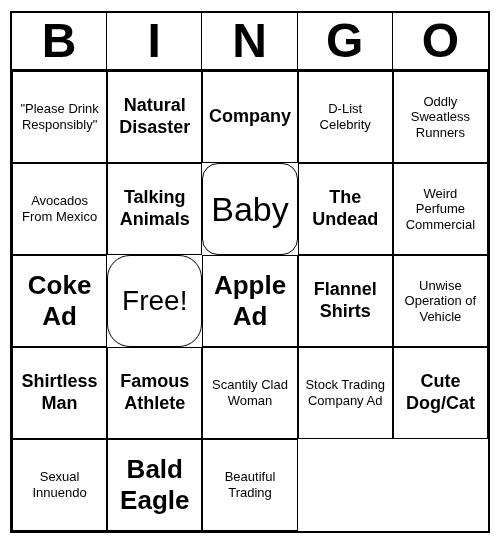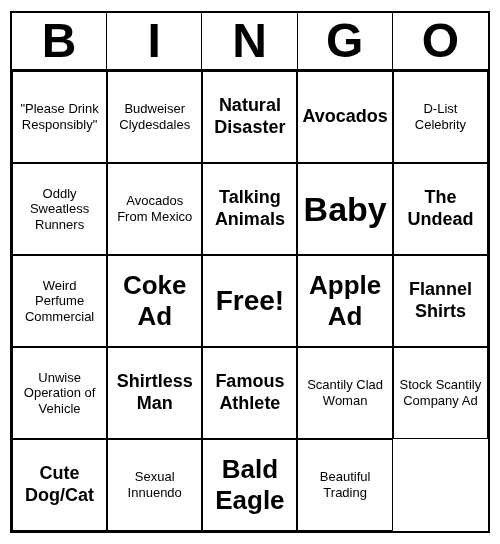--- a/index.html
+++ b/index.html
@@ -45,61 +45,62 @@
       height: 92px;
       font-size: 13px;
       line-height: 1.2;
     }
     .bingo-cell.large {
       font-size: 26px;
       font-weight: bold;
     }
     .bingo-cell.xlarge {
       font-size: 34px;
-      font-weight: bold;
+      font-weight: normal;
+      border-radius: 16px;
     }
     .bingo-cell.free {
       font-size: 28px;
-      font-weight: bold;
+      font-weight: normal;
+      border-radius: 23px;
     }
     .bingo-cell.medium {
       font-size: 18px;
       font-weight: bold;
     }
   </style>
 </head>
 <body>
 
 <div class="bingo-card">
   <div class="bingo-header">
   <div class="bingo-header-cell">B</div>
       <div class="bingo-header-cell">I</div>
       <div class="bingo-header-cell">N</div>
       <div class="bingo-header-cell">G</div>
       <div class="bingo-header-cell">O</div>
     </div>
   <div class="bingo-grid">
   <div class="bingo-cell">"Please Drink Responsibly"</div>
-      <div class="bingo-cell">Budweiser Clydesdales</div>
       <div class="bingo-cell medium">Natural Disaster</div>
-      <div class="bingo-cell medium">Avocados</div>
+      <div class="bingo-cell medium">Company</div>
       <div class="bingo-cell">D-List Celebrity</div>
       <div class="bingo-cell">Oddly Sweatless Runners</div>
       <div class="bingo-cell">Avocados From Mexico</div>
       <div class="bingo-cell medium">Talking Animals</div>
       <div class="bingo-cell xlarge">Baby</div>
       <div class="bingo-cell medium">The Undead</div>
       <div class="bingo-cell">Weird Perfume Commercial</div>
       <div class="bingo-cell large">Coke Ad</div>
       <div class="bingo-cell free">Free!</div>
       <div class="bingo-cell large">Apple Ad</div>
       <div class="bingo-cell medium">Flannel Shirts</div>
       <div class="bingo-cell">Unwise Operation of Vehicle</div>
       <div class="bingo-cell medium">Shirtless Man</div>
       <div class="bingo-cell medium">Famous Athlete</div>
       <div class="bingo-cell">Scantily Clad Woman</div>
-      <div class="bingo-cell">Stock Scantily Company Ad</div>
+      <div class="bingo-cell">Stock Trading Company Ad</div>
       <div class="bingo-cell medium">Cute Dog/Cat</div>
       <div class="bingo-cell">Sexual Innuendo</div>
       <div class="bingo-cell large">Bald Eagle</div>
       <div class="bingo-cell">Beautiful Trading</div>
     </div>
 </div>
 
 </body></html>

